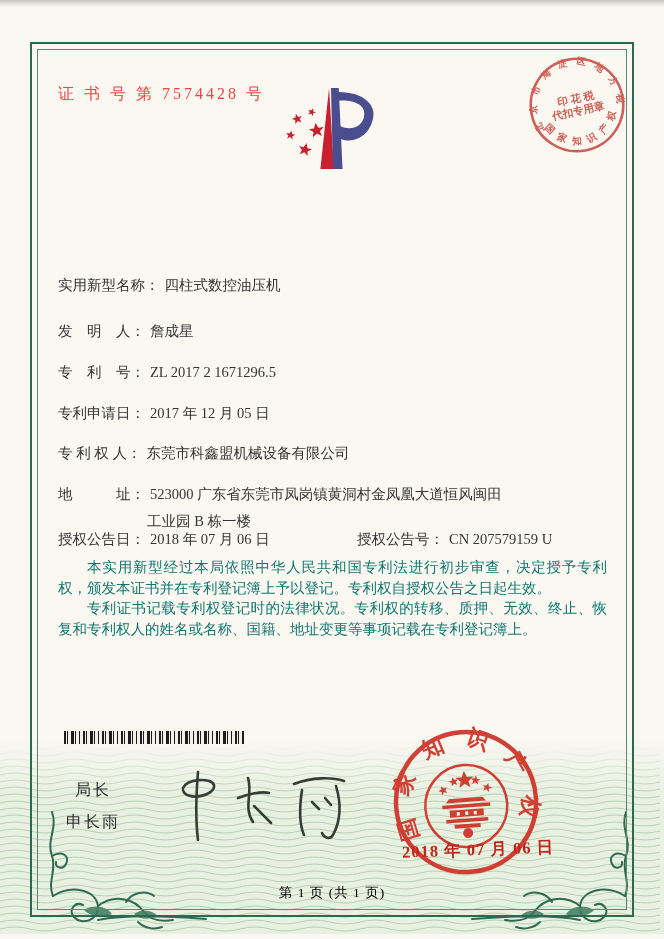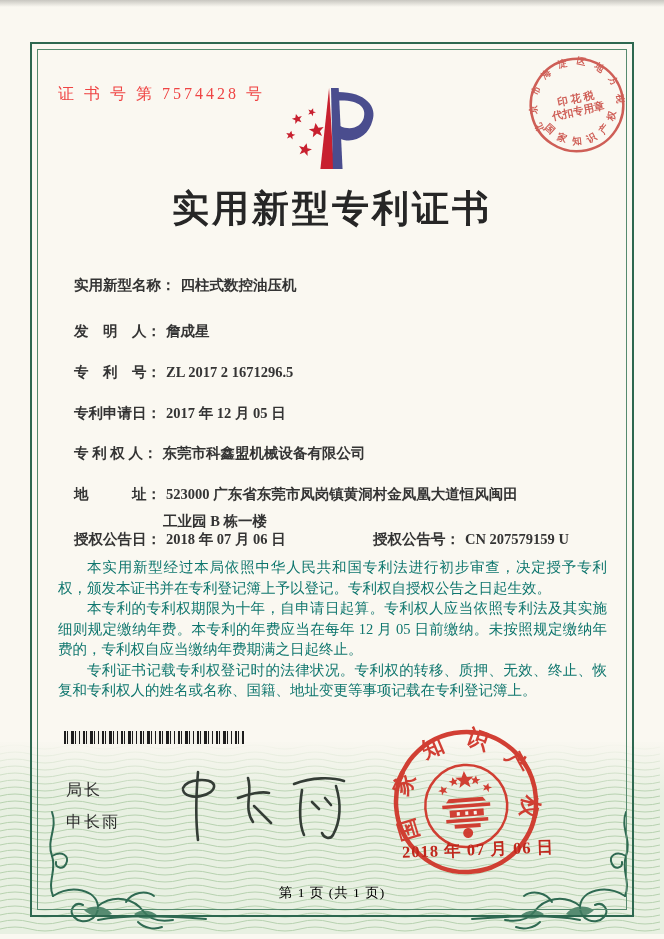--- a/index.html
+++ b/index.html
@@ -24,36 +24,36 @@
     border:2px solid #2d6850;z-index:3;pointer-events:none;}
   .border-inner{position:absolute;left:37px;top:49px;right:37px;bottom:29px;
     border:1px solid #558a6e;z-index:3;pointer-events:none;}
   .cert-no{position:absolute;left:58px;top:84px;font-size:16px;letter-spacing:3px;color:#ef4444;z-index:4;}
   .logo{position:absolute;left:278px;top:84px;width:106px;height:92px;z-index:4;}
   .tax-stamp{position:absolute;left:524px;top:52px;width:106px;height:106px;z-index:6;
     transform:rotate(-12deg);opacity:.88;}
   .title{position:absolute;left:0;top:184px;width:100%;text-align:center;
     font-size:37px;font-weight:700;letter-spacing:3px;color:#262626;z-index:4;}
   .fields{position:absolute;left:58px;top:268px;width:548px;z-index:4;font-size:14.5px;color:#343434;}
-  .frow{position:absolute;left:16px;white-space:nowrap;font-weight:bold;}
+  .frow{position:absolute;left:0;white-space:nowrap;}
   .frow .lbl{color:#343434;}
   .frow .val{margin-left:5px;}
   .addr2{margin-left:89px;margin-top:8px;white-space:nowrap;}
   .grant-no{position:absolute;left:299px;top:0;}
   .body-text{position:absolute;left:58px;top:557px;width:549px;z-index:4;
     font-size:14.5px;line-height:20.5px;text-align:justify;color:#0f766e;}
   .body-text p{margin:0;text-indent:2em;}
   .barcode{position:absolute;left:64px;top:731px;width:180px;height:13px;z-index:4;
     background:repeating-linear-gradient(90deg,
       #1d1d1d 0 2px,#f2f1e9 2px 3px,#1d1d1d 3px 4px,#f2f1e9 4px 7px,
       #1d1d1d 7px 10px,#f2f1e9 10px 11px,#1d1d1d 11px 12px,#f2f1e9 12px 15px,
       #1d1d1d 15px 16px,#f2f1e9 16px 19px);}
   .director{position:absolute;left:66px;top:780px;z-index:4;
     font-family:"Liberation Sans","DejaVu Sans",sans-serif;font-size:16px;color:#2c2c2c;}
-  .director div{margin-bottom:11px;letter-spacing:2px;}
+  .director div{margin-bottom:11px;letter-spacing:2px;text-align:center;}
   .signature{position:absolute;left:168px;top:758px;width:210px;height:92px;z-index:4;}
   .seal{position:absolute;left:390px;top:726px;width:152px;height:152px;z-index:5;
     transform:rotate(-4deg);opacity:.93;}
   .seal-date{position:absolute;left:402px;top:839px;z-index:6;
     font-size:16.5px;font-weight:600;color:#c0271c;letter-spacing:1px;
     transform:rotate(-2deg);white-space:nowrap;}
   .footer{position:absolute;left:0;top:884px;width:100%;text-align:center;
     font-size:13.5px;color:#000000;z-index:4;letter-spacing:1px;}
   .flourish{position:absolute;z-index:2;width:170px;height:125px;}
   .flourish.left{left:38px;top:810px;}
@@ -161,21 +161,20 @@
     <text font-size="9.5" fill="#c94a42" letter-spacing="9" font-weight="bold">
       <textPath href="#tsTop" startOffset="3">北京市海淀区地方税务局</textPath>
     </text>
     <text x="0" y="-3" text-anchor="middle" font-size="11" fill="#c94a42" font-weight="bold">印 花 税</text>
     <text x="0" y="10" text-anchor="middle" font-size="11" fill="#c94a42" font-weight="bold">代扣专用章</text>
     <text font-size="10" fill="#c94a42" letter-spacing="7" font-weight="bold">
       <textPath href="#tsBot" startOffset="4">国家知识产权局</textPath>
     </text>
   </svg>
 
-  <div class="title">实用新型专利证书</div>
 
   <div class="fields">
     <div class="frow" style="top:8px">
       <span class="lbl">实用新型名称：</span><span class="val">四柱式数控油压机</span>
     </div>
     <div class="frow" style="top:54px">
       <span class="lbl">发　明　人：</span><span class="val">詹成星</span>
     </div>
     <div class="frow" style="top:95px">
       <span class="lbl">专　利　号：</span><span class="val">ZL 2017 2 1671296.5</span>
@@ -193,21 +192,20 @@
     <div class="frow" style="top:262px;width:548px">
       <span class="lbl">授权公告日：</span><span class="val">2018 年 07 月 06 日</span>
       <span class="grant-no">
         <span class="lbl">授权公告号：</span><span class="val">CN 207579159 U</span>
       </span>
     </div>
   </div>
 
   <div class="body-text">
     <p>本实用新型经过本局依照中华人民共和国专利法进行初步审查，决定授予专利权，颁发本证书并在专利登记簿上予以登记。专利权自授权公告之日起生效。</p>
-    <p>本专利的专利权期限为十年，自申请日起算。专利权人应当依照专利法及其实施细则规定缴纳年费。本专利的年费应当在每年 12 月 05 日前缴纳。未按照规定缴纳年费的，专利权自应当缴纳年费期满之日起终止。</p>
     <p>专利证书记载专利权登记时的法律状况。专利权的转移、质押、无效、终止、恢复和专利权人的姓名或名称、国籍、地址变更等事项记载在专利登记簿上。</p>
   </div>
 
   <div class="barcode"></div>
 
   <div class="director">
     <div>局长</div>
     <div>申长雨</div>
   </div>
 

